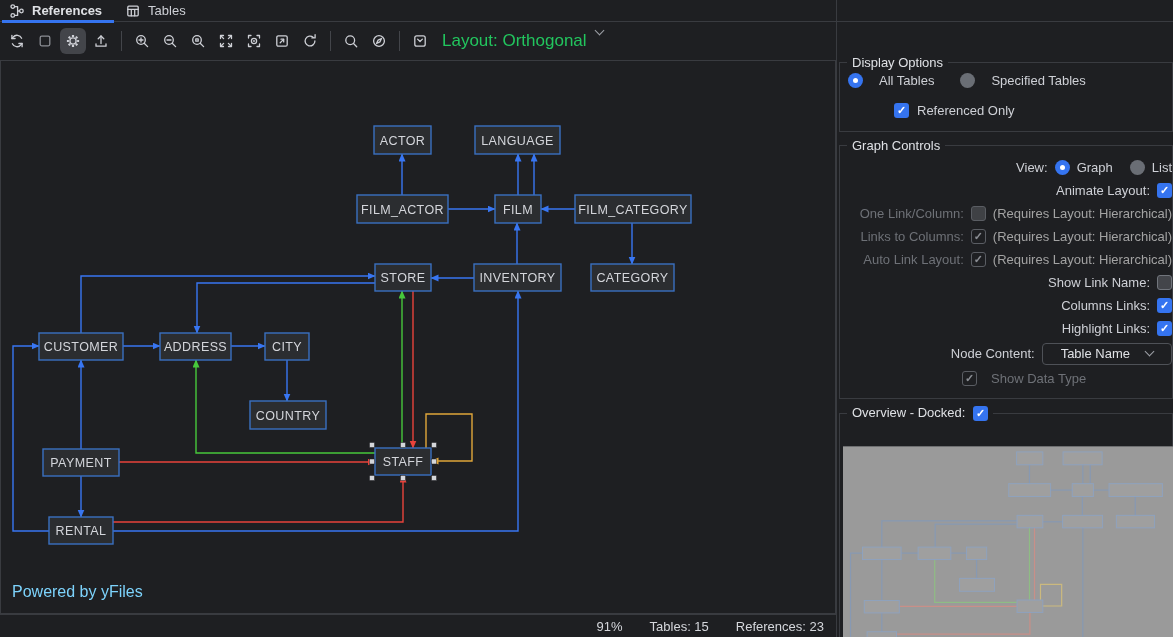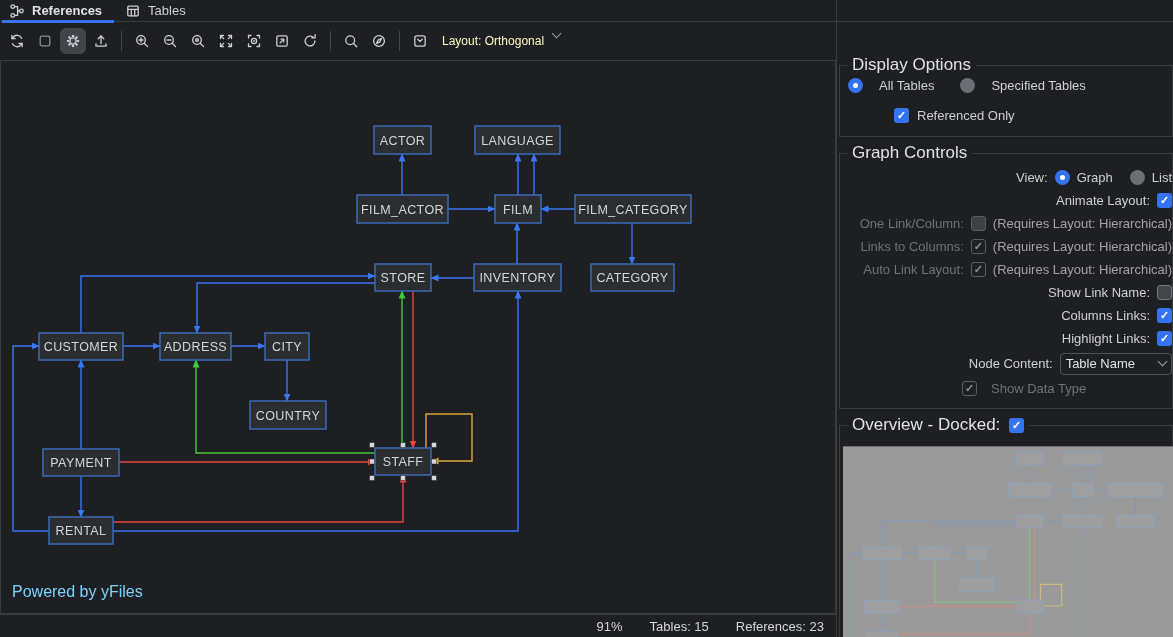--- a/index.html
+++ b/index.html
@@ -19,42 +19,42 @@
   .tab.inactive { color:#ced0d6; }
 
   
   .toolbar { position:absolute; top:22px; left:0; width:836px; height:38px;
     display:flex; align-items:center; padding-left:3px; }
   .tbicon { width:26px; height:26px; margin:0 1px; border-radius:6px;
     display:flex; align-items:center; justify-content:center; }
   .tbicon.active { background:#43454a; }
   .tbsep { width:1px; height:20px; background:#43454a; margin:0 6px; }
   .layout-dd { display:flex; align-items:flex-start; gap:9px; margin-left:8px;
-    font-size:12px; color:#fef9c3; }
+    font-size:17px; color:#22c55e; }
   .chev { width:7px; height:7px; border-right:1.4px solid #9da0a6;
     border-bottom:1.4px solid #9da0a6; transform:rotate(45deg); margin-top:-4px; }
 
   
   .canvas { position:absolute; top:60px; left:0; width:836px; height:554px;
     border:1px solid #393b40; background:#1e1f22; }
   .canvas svg { position:absolute; top:0; left:0; }
   .watermark { position:absolute; left:11px; bottom:12px; font-size:16px;
     color:#7dd3fc; }
 
   
   .statusbar { position:absolute; top:614px; left:0; width:836px; height:23px;
     border-top:1px solid #393b40; display:flex; align-items:center;
     justify-content:flex-end; gap:27px; padding-right:12px; font-size:13px;
     color:#d5d7dc; background:#1e1f22; }
 
   
   .rpanel { position:absolute; top:0; left:836px; width:337px; height:637px;
     border-left:1px solid #393b40; padding:55px 0 0 0; font-size:13px; }
   fieldset { border:1px solid #393b40; margin:0 0 6px 2px; padding:3px 0 8px 5px; }
-  legend { padding:0 5px; margin-left:2px; font-size:17px; color:#dfe1e5; white-space:nowrap; }
+  legend { padding:0 5px; margin-left:2px; font-size:13px; color:#dfe1e5; white-space:nowrap; }
   legend .cb { vertical-align:middle; margin-left:4px; }
   .row { display:flex; align-items:center; height:23px; gap:7px;justify-content:flex-end; }
   .row-label { width:110px; text-align:right; flex:none; color:#ced0d6; white-space:nowrap; }
   .row-label.dim, .dim { color:#6e7177; }
   .note { color:#a3a3a3; white-space:nowrap; }
 
   .cb { width:15px; height:15px; border-radius:3px; display:inline-flex;
     align-items:center; justify-content:center; font-size:11px; font-weight:bold;
     flex:none; }
   .cb.checked { background:#3574f0; color:#fff; }
@@ -67,22 +67,22 @@
   .radio { width:15px; height:15px; border-radius:50%; display:inline-flex;
     align-items:center; justify-content:center; flex:none; }
   .radio.on { background:#3574f0; }
   .radio.on::before { content:""; width:5px; height:5px; border-radius:50%; background:#fff; }
   .radio.off { background:#6a6e75; }
 
   .do-row1 { display:flex; gap:16px; height:25px; padding-left:3px; }
   .do-row1 .second { margin-left:10px; }
   .do-row2 { display:flex; align-items:center; gap:8px; height:25px; padding-left:49px; }
 
-  .combo { display:inline-flex; align-items:center; gap:24px; height:22px;
-    padding:0 5px; border:1px solid #4e5157; border-radius:4px; color:#dfe1e5; }
+  .combo { display:inline-flex; align-items:center; gap:16px; height:22px;
+    padding:0 18px; border:1px solid #4e5157; border-radius:4px; color:#dfe1e5; }
   .sdt-row { display:flex; align-items:center; gap:14px; height:23px; padding-left:117px; }
 
   
   .minimap { position:absolute; top:446px; left:843px; width:330px; height:191px;
     background:#9a9a9a; overflow:hidden; border-top:1px solid #6e6f71; }
 </style>
 </head>
 <body>
 
 <div class="app">

